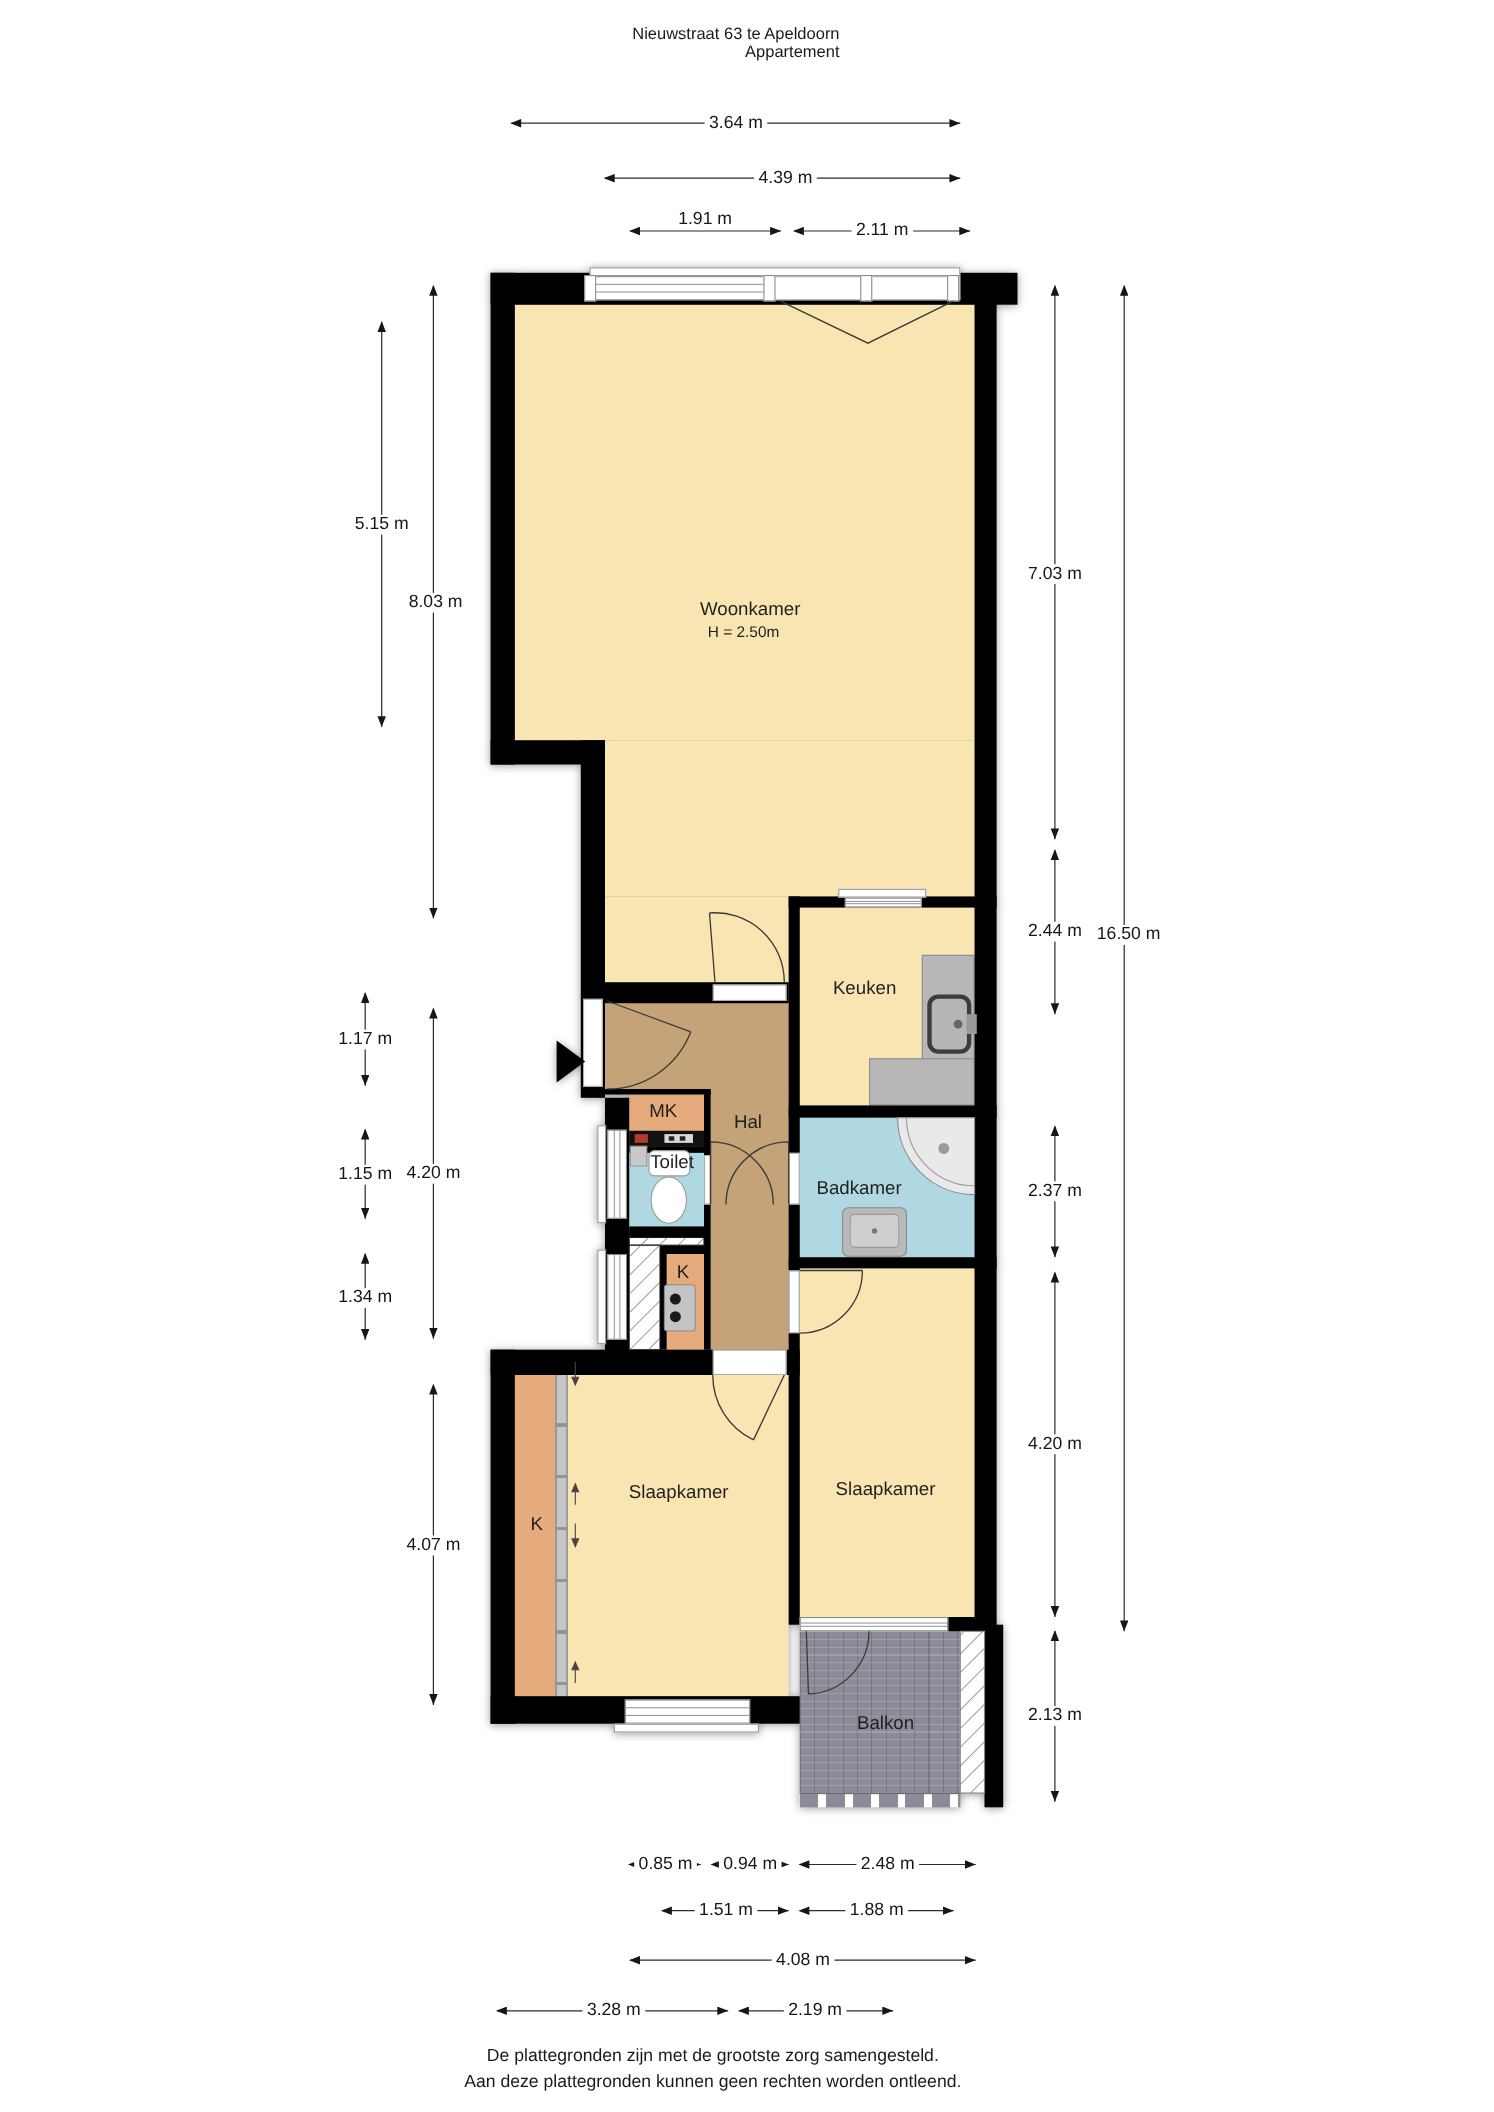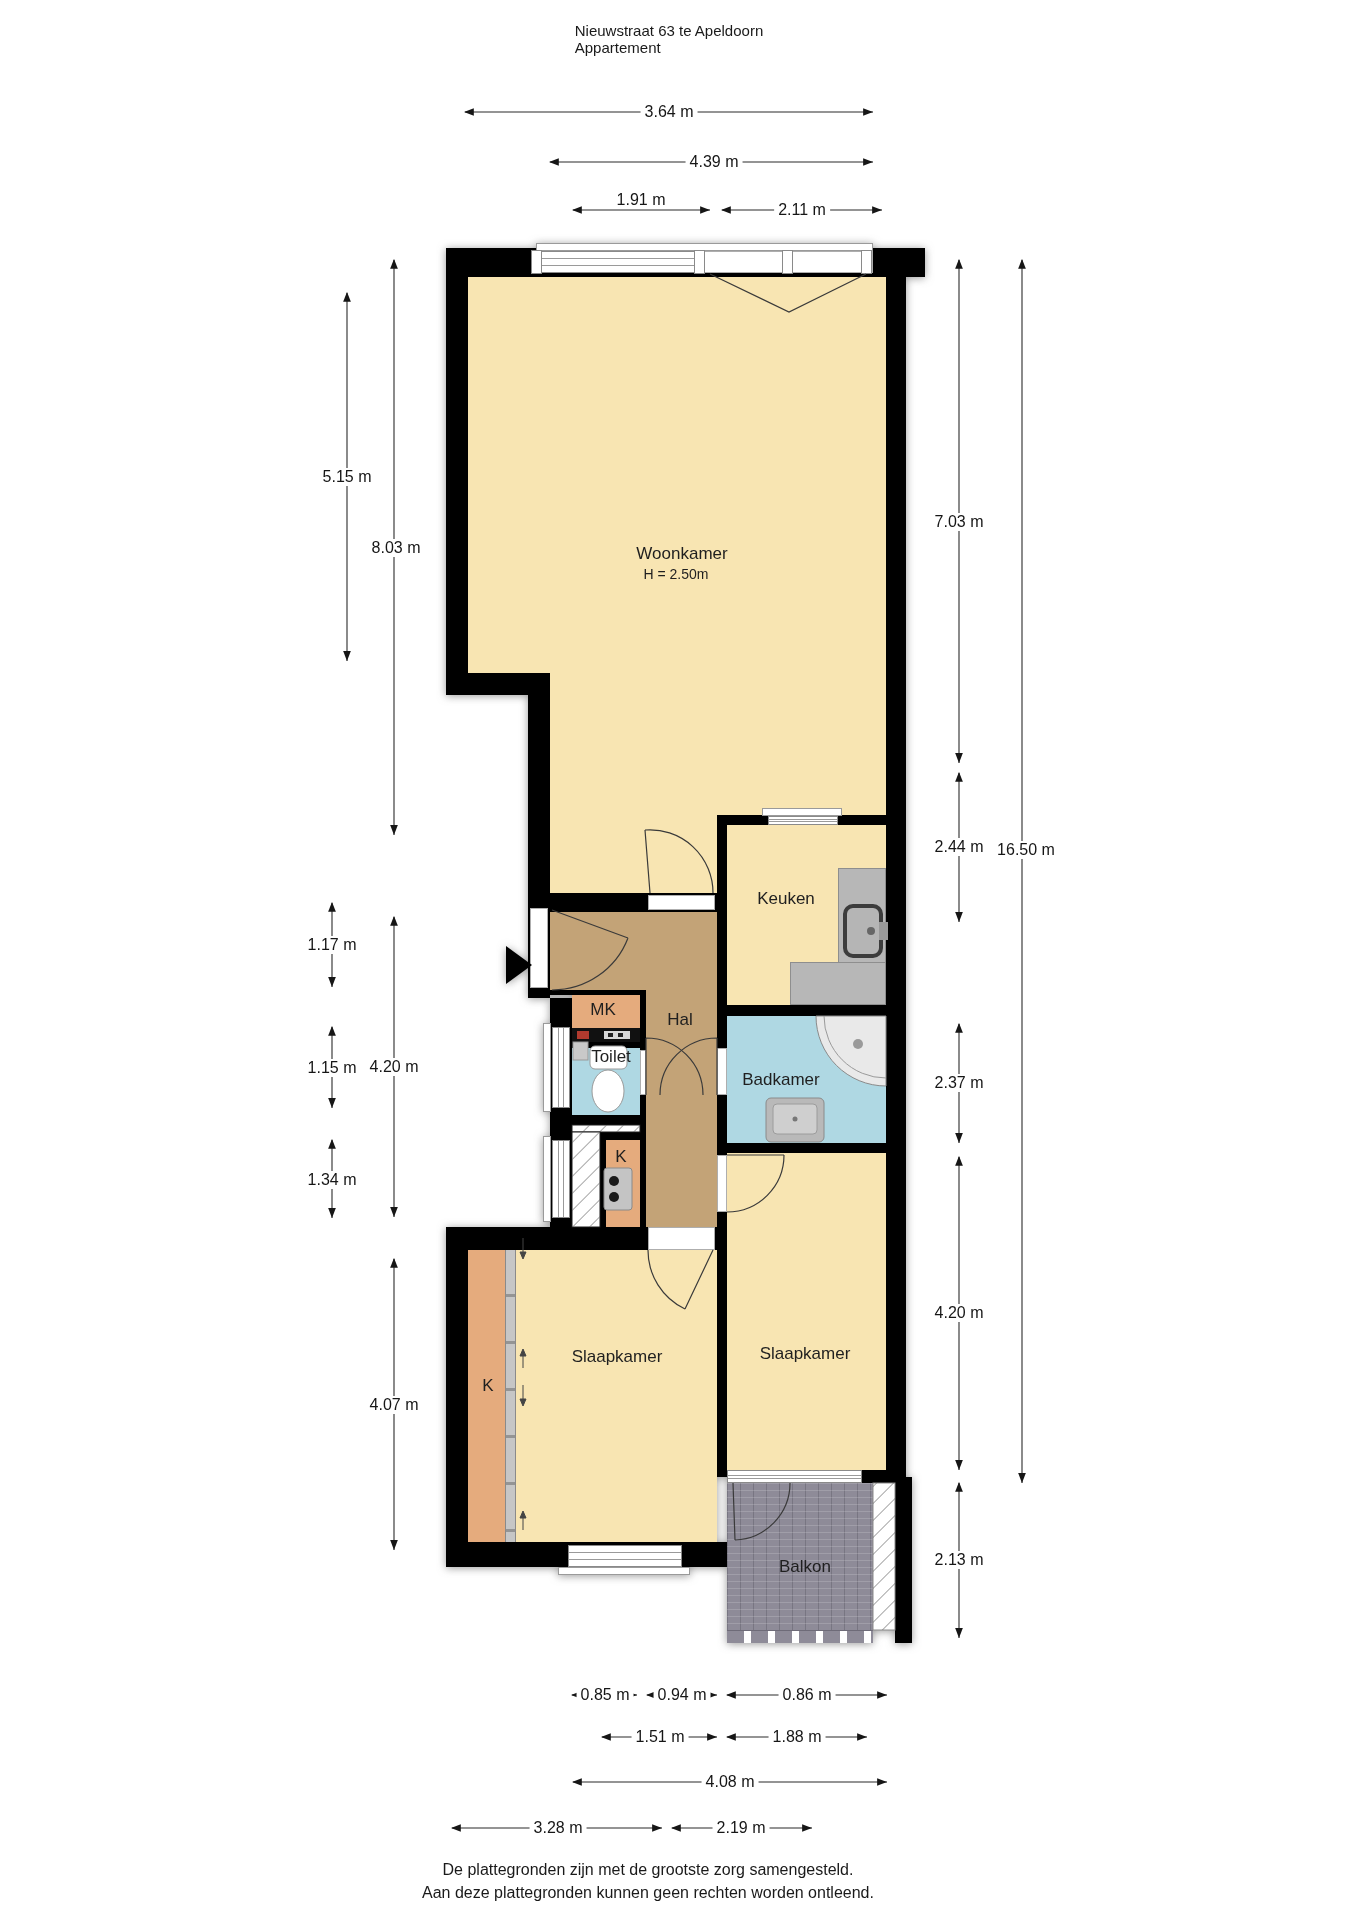--- a/index.html
+++ b/index.html
@@ -27,21 +27,21 @@
     background-image:repeating-linear-gradient(180deg,rgba(255,255,255,.16) 0 1px,transparent 1px 7px),
                      repeating-linear-gradient(90deg,rgba(20,20,30,.18) 0 1px,transparent 1px 13px);}
   .teeth{background:repeating-linear-gradient(90deg,var(--balcony,#8E8B98) 0 17px,#ffffff 17px 24px);
          border-top:1px solid #6e6b78;}
   .lbl{position:absolute;transform:translate(-50%,-50%);white-space:nowrap;
        font-size:17px;color:#1f1f1f;z-index:6;}
   .lbl.small{font-size:14px;}
   .dim{position:absolute;transform:translate(-50%,-50%);white-space:nowrap;font-size:16px;
        background:#fff;padding:0 4px;color:#161616;z-index:6;}
   .title{position:absolute;left:669px;top:22px;transform:translateX(-50%);
-         text-align:left;font-size:15px;line-height:17px;z-index:6;}
+         text-align:right;font-size:15px;line-height:17px;z-index:6;}
   .footer{position:absolute;left:648px;top:1858px;transform:translateX(-50%);
           text-align:center;font-size:16px;line-height:23px;z-index:6;}
   .plan-layer{position:absolute;left:0;top:0;width:1358px;height:1920px;
               filter:drop-shadow(0 1px 4px rgba(70,70,70,.55));}
   svg.overlay{position:absolute;left:0;top:0;z-index:4;pointer-events:none;}
 </style>
 </head>
 <body>
 
 <div>
@@ -251,21 +251,21 @@
 
   <div class="dim" style="left:959px;top:522px">7.03 m</div>
   <div class="dim" style="left:959px;top:847px">2.44 m</div>
   <div class="dim" style="left:1026px;top:850px">16.50 m</div>
   <div class="dim" style="left:959px;top:1083px">2.37 m</div>
   <div class="dim" style="left:959px;top:1313px">4.20 m</div>
   <div class="dim" style="left:959px;top:1560px">2.13 m</div>
 
   <div class="dim" style="left:605px;top:1695px">0.85 m</div>
   <div class="dim" style="left:682px;top:1695px">0.94 m</div>
-  <div class="dim" style="left:807px;top:1695px">0.86 m</div>
+  <div class="dim" style="left:807px;top:1695px">2.48 m</div>
   <div class="dim" style="left:660px;top:1737px">1.51 m</div>
   <div class="dim" style="left:797px;top:1737px">1.88 m</div>
   <div class="dim" style="left:730px;top:1782px">4.08 m</div>
   <div class="dim" style="left:558px;top:1828px">3.28 m</div>
   <div class="dim" style="left:741px;top:1828px">2.19 m</div>
 
   <div class="lbl" style="left:682px;top:554px">Woonkamer</div>
   <div class="lbl small" style="left:676px;top:574px">H = 2.50m</div>
   <div class="lbl" style="left:786px;top:899px">Keuken</div>
   <div class="lbl" style="left:603px;top:1010px">MK</div>

